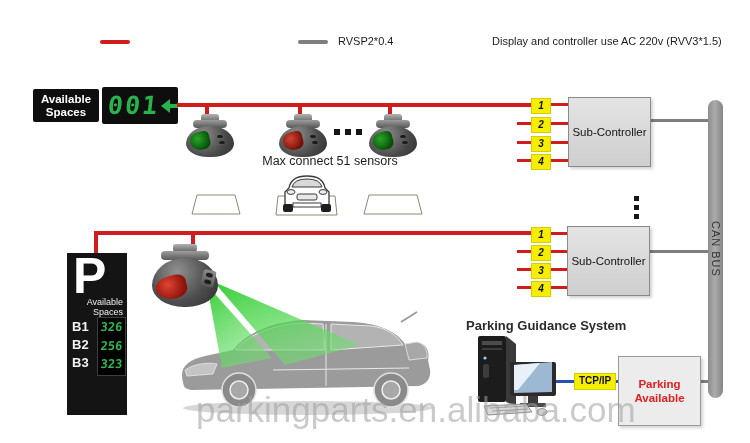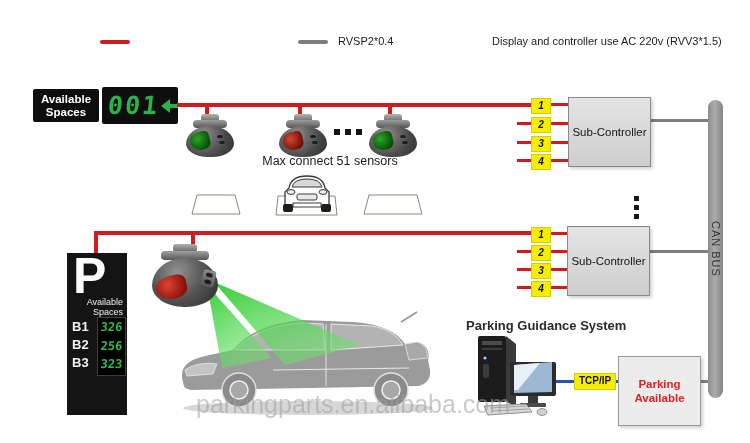--- a/index.html
+++ b/index.html
@@ -46,21 +46,21 @@
        border:1px solid #3d3d3d;}
   .psign .digrow{font-family:"DejaVu Sans Mono",monospace;font-weight:bold;font-size:12px;color:#2eb84e;
        text-align:center;line-height:18.5px;transform:skewX(-5deg);}
   .tcp-tag{position:absolute;left:574px;top:373px;width:40px;height:15px;background:#f6ee00;
        border:1px solid #d8cd00;font-size:10px;font-weight:bold;color:#111;text-align:center;
        line-height:14px;z-index:4;}
   .ccbox{position:absolute;left:618px;top:356px;width:81px;height:68px;background:#ececec;
        border:1px solid #9a9a9a;box-shadow:2px 2px 3px rgba(0,0,0,.18);display:flex;flex-direction:column;
        align-items:center;justify-content:center;z-index:3;}
   .ccbox div{font-size:11.5px;font-weight:bold;color:#e02222;line-height:14px;}
-  .watermark{position:absolute;left:196px;top:390px;font-size:25px;color:#a0a0a0;opacity:.55;
+  .watermark{position:absolute;left:196px;top:390px;font-size:35px;color:#a0a0a0;opacity:.55;
        letter-spacing:0px;z-index:8;white-space:nowrap;}
   .bigsensor{position:absolute;left:150px;top:244px;width:70px;height:64px;z-index:4;}
   .bigsensor .knob{position:absolute;left:23px;top:0;width:24px;height:8px;border-radius:3px;
        background:linear-gradient(180deg,#b0b0b0,#666);}
   .bigsensor .rim{position:absolute;left:11px;top:7px;width:48px;height:9px;border-radius:4px;
        background:linear-gradient(180deg,#9e9e9e,#585858);}
   .bigsensor .ball{position:absolute;left:2px;top:14px;width:66px;height:49px;
        border-radius:50% 50% 48% 48%/56% 56% 44% 44%;
        background:radial-gradient(circle at 38% 28%,#919191,#4e4e4e 55%,#2b2b2b);}
   .bigsensor .rwin{position:absolute;left:6px;top:32px;width:31px;height:23px;border-radius:45% 30% 40% 55%;

